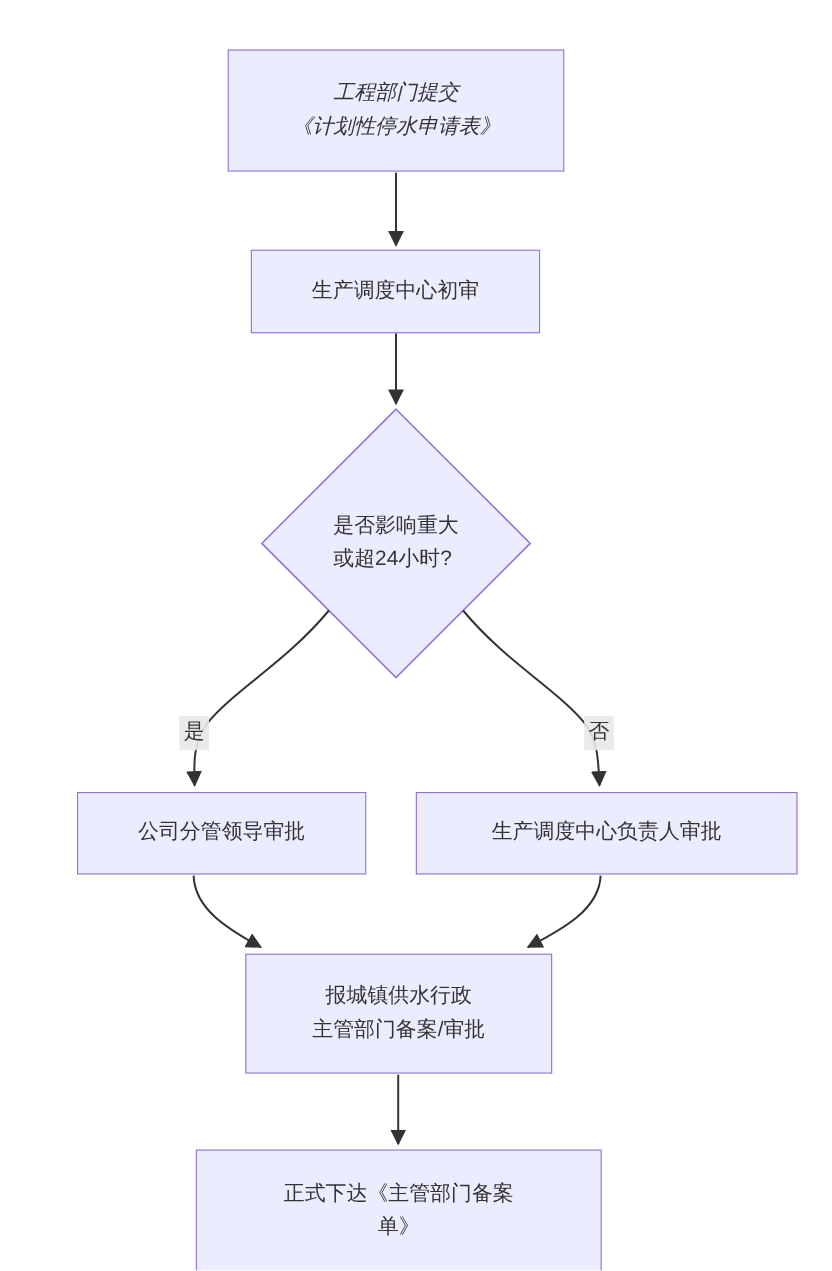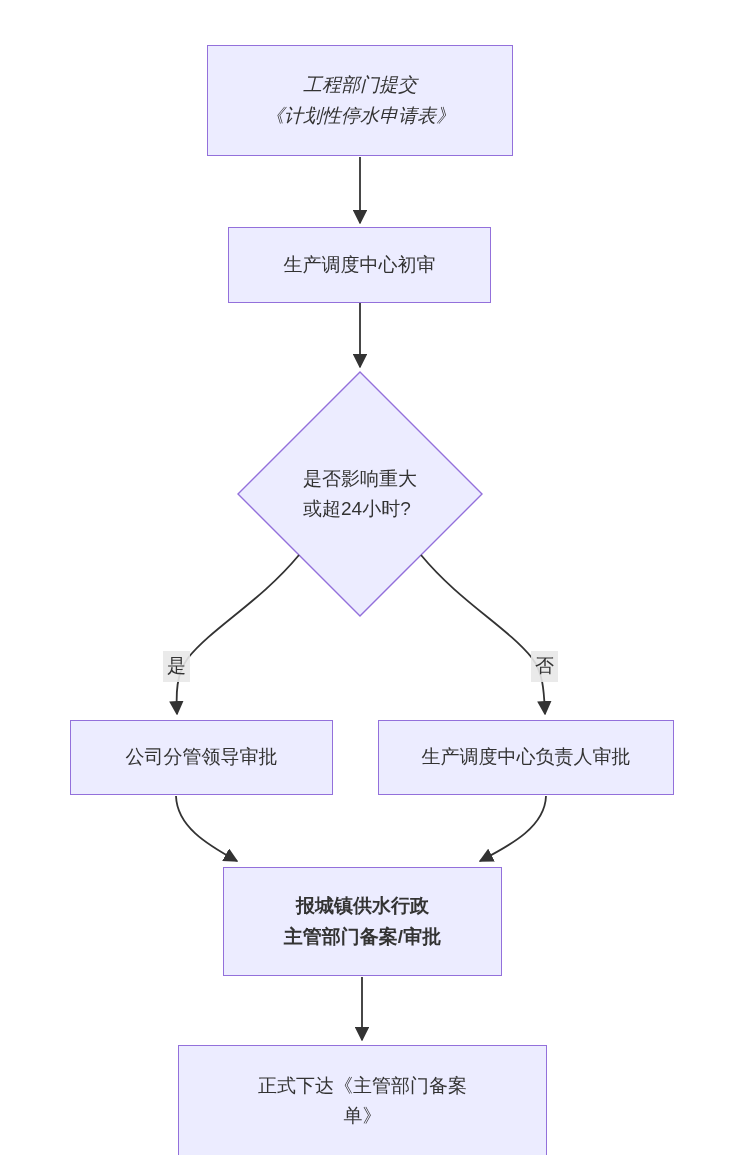--- a/index.html
+++ b/index.html
@@ -112,25 +112,25 @@
   </div>
 
   <div class="edge-label" style="left:163px; top:651px;">是</div>
 
   <div class="edge-label" style="left:531px; top:651px;">否</div>
 
   <div class="node" style="left:45px; top:720px; width:263px; height:75px;margin-left:25px;">
     <span>公司分管领导审批</span>
   </div>
 
-  <div class="node" style="left:378px; top:720px; width:296px; height:75px;">
+  <div class="node" style="left:378px; top:720px; width:347px; height:75px;">
     <span>生产调度中心负责人审批</span>
   </div>
 
-  <div class="node" style="left:223px; top:867px; width:279px; height:109px;font-weight:bold;">
+  <div class="node" style="left:223px; top:867px; width:279px; height:109px;">
     <span>报城镇供水行政
 主管部门备案/审批</span>
   </div>
 
   <div class="node" style="left:178px; top:1045px; width:369px; height:112px;">
     <span>正式下达《主管部门备案
 单》</span>
   </div>
 
 </div>

